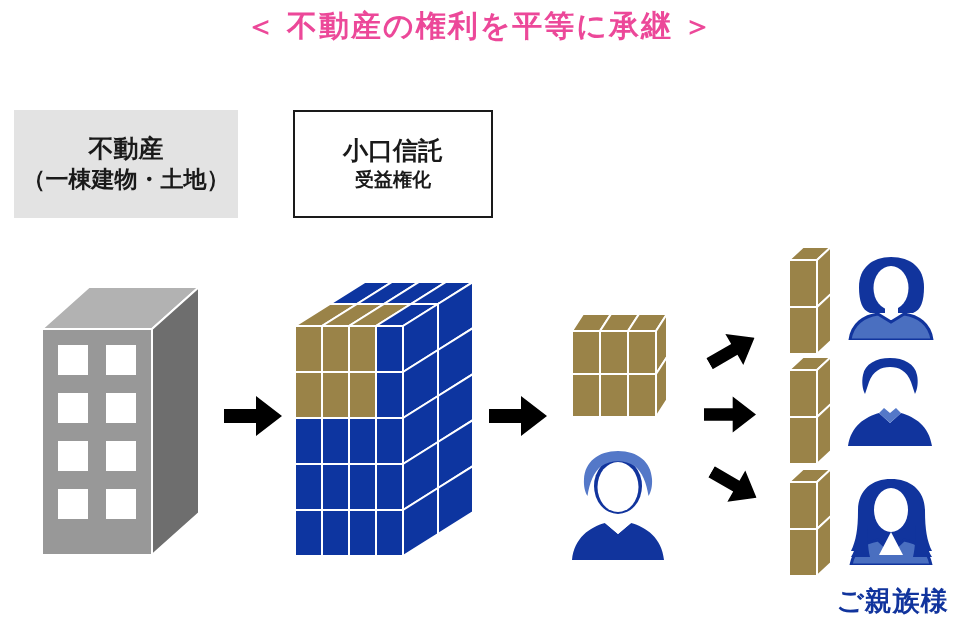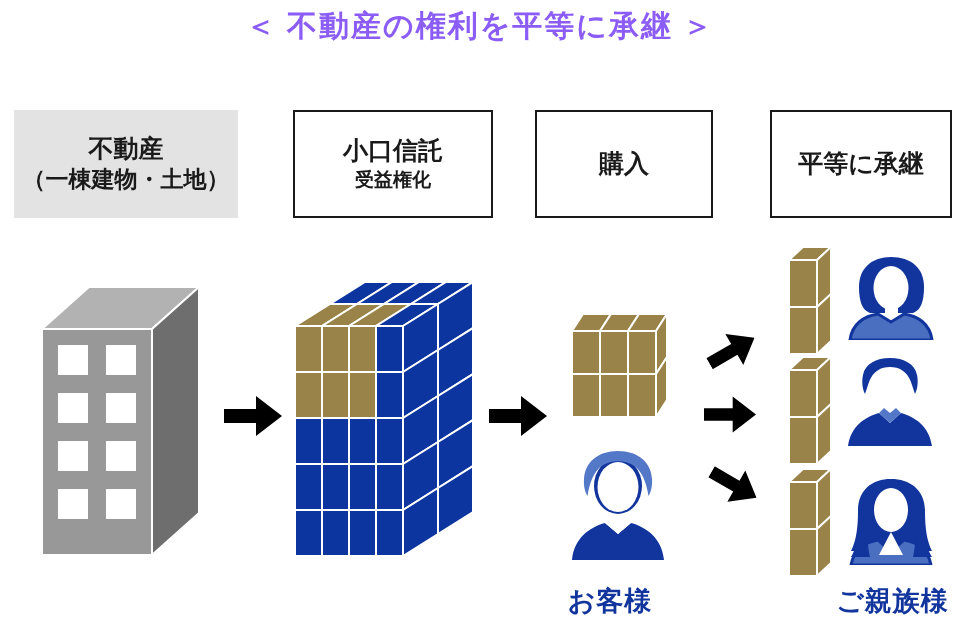--- a/index.html
+++ b/index.html
@@ -4,21 +4,21 @@
 <style>
   html,body{margin:0;padding:0;background:#fff;}
   .canvas{
     position:relative;width:960px;height:628px;background:#ffffff;overflow:hidden;
     font-family:"Liberation Serif","DejaVu Serif",serif;color:#1a1a1a;
   }
   .abs{position:absolute;}
   
   .title{
     top:6px;left:0;width:960px;text-align:center;
-    font-size:30px;font-weight:600;letter-spacing:2px;color:#8b5cf6;
+    font-size:30px;font-weight:600;letter-spacing:2px;color:#ec4899;
   }
   
   .box{
     top:110px;height:108px;display:flex;flex-direction:column;
     align-items:center;justify-content:center;text-align:center;
     box-sizing:border-box;line-height:1.3;background:#fff;
   }
   .box--gray{background:var(--c-box_gray);}
   .box--outlined{border:2px solid #1a1a1a;}
   .box-line1{font-size:25px;font-weight:700;}
@@ -50,28 +50,20 @@
 
   <div class="abs title">＜ 不動産の権利を平等に承継 ＞</div>
 
   <div class="abs box box--gray" style="left:14px;width:224px;">
     <span class="box-line1">不動産</span>
     <span class="box-line2">（一棟建物・土地）</span>
   </div>
   <div class="abs box box--outlined" style="left:293px;width:200px;">
     <span class="box-line1">小口信託</span>
     <span class="box-line2">受益権化</span>
-  </div>
-  <div class="abs box box--outlined" style="left:535px;width:178px;">
-    <span class="box-line1">購入</span>
-
-  </div>
-  <div class="abs box box--outlined" style="left:770px;width:182px;">
-    <span class="box-line1">平等に承継</span>
-
   </div>
 
   <div class="abs" style="left:40px;top:283px;">
     <svg width="160" height="274" viewBox="0 0 160 274">
       <polygon class="f-btop" points="2,46 49,4 159,4 112,46" stroke="#fff" stroke-width="2"></polygon>
       <polygon class="f-bside" points="112,46 159,4 159,230 112,272" stroke="#fff" stroke-width="2"></polygon>
       <rect class="f-bfront" x="2" y="46" width="110" height="226" stroke="#fff" stroke-width="2"></rect>
       <rect class="f-white" x="18" y="62" width="30" height="30"></rect>
       <rect class="f-white" x="66" y="62" width="30" height="30"></rect>
       <rect class="f-white" x="18" y="110" width="30" height="30"></rect>
@@ -152,21 +144,20 @@
 
   <div class="abs" style="left:560px;top:446px;">
     <svg width="116" height="114" viewBox="0 0 116 114">
       <ellipse class="f-navy" cx="58" cy="40" rx="24" ry="28"></ellipse>
       <ellipse class="f-white" cx="58" cy="41" rx="20.5" ry="25"></ellipse>
       <path class="f-lblue" d="M58 5 C38 5 25 16 24 33 C23.5 40 25 46 27.5 50 C29.5 37 33.5 26 41.5 20 C50.5 13.5 65.5 13.5 74.5 20 C82.5 26 86.5 37 88.5 50 C91 46 92.5 40 92 33 C91 16 78 5 58 5 Z"></path>
       <path class="f-navy" d="M12 114 C14 92 30 81 45 77 L58 88 L71 77 C86 81 102 92 104 114 Z"></path>
       <polygon class="f-white" points="45,77 58,88 71,77 66,71 58,77 50,71"></polygon>
     </svg>
   </div>
-  <div class="abs cap" style="left:545px;top:583px;width:130px;">お客様</div>
 
   <div class="abs rot-up" style="left:707px;top:332px;">
     <svg width="52" height="37" viewBox="0 0 58 40">
         <polygon class="f-black" points="0,13 32,13 32,0 58,20 32,40 32,27 0,27"></polygon>
       </svg>
   </div>
   <div class="abs" style="left:704px;top:396px;">
     <svg width="52" height="37" viewBox="0 0 58 40">
         <polygon class="f-black" points="0,13 32,13 32,0 58,20 32,40 32,27 0,27"></polygon>
       </svg>

